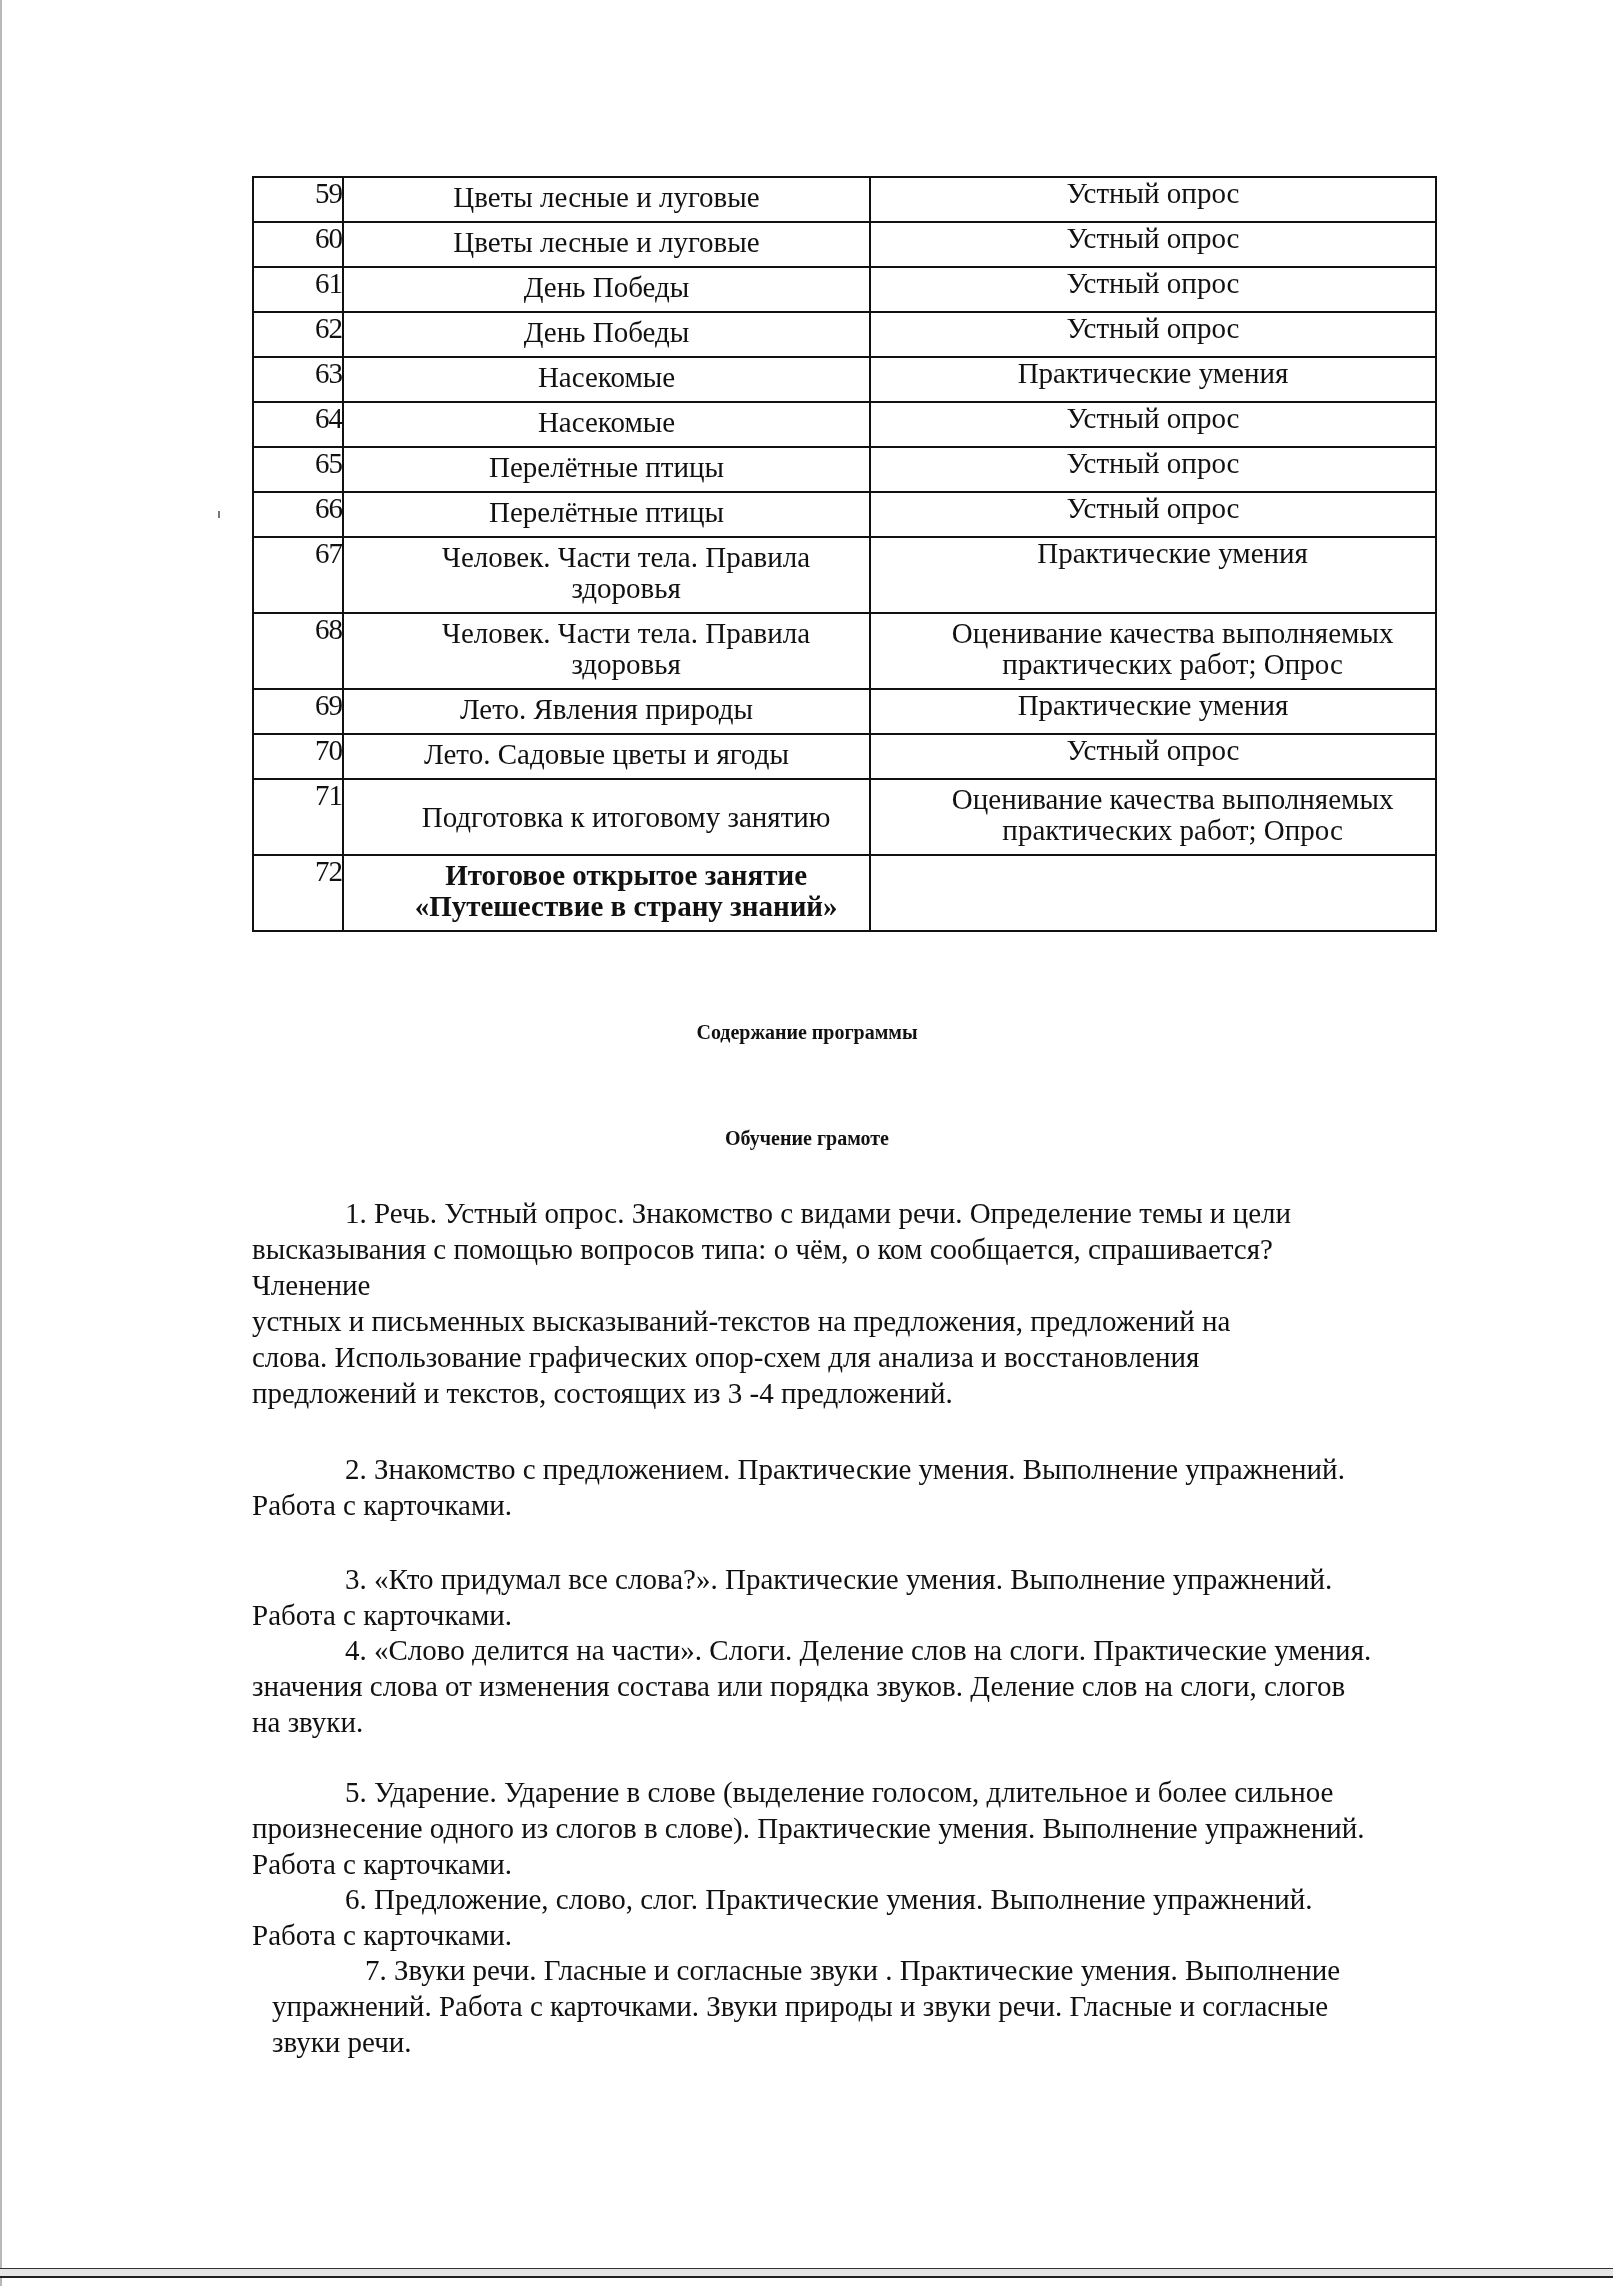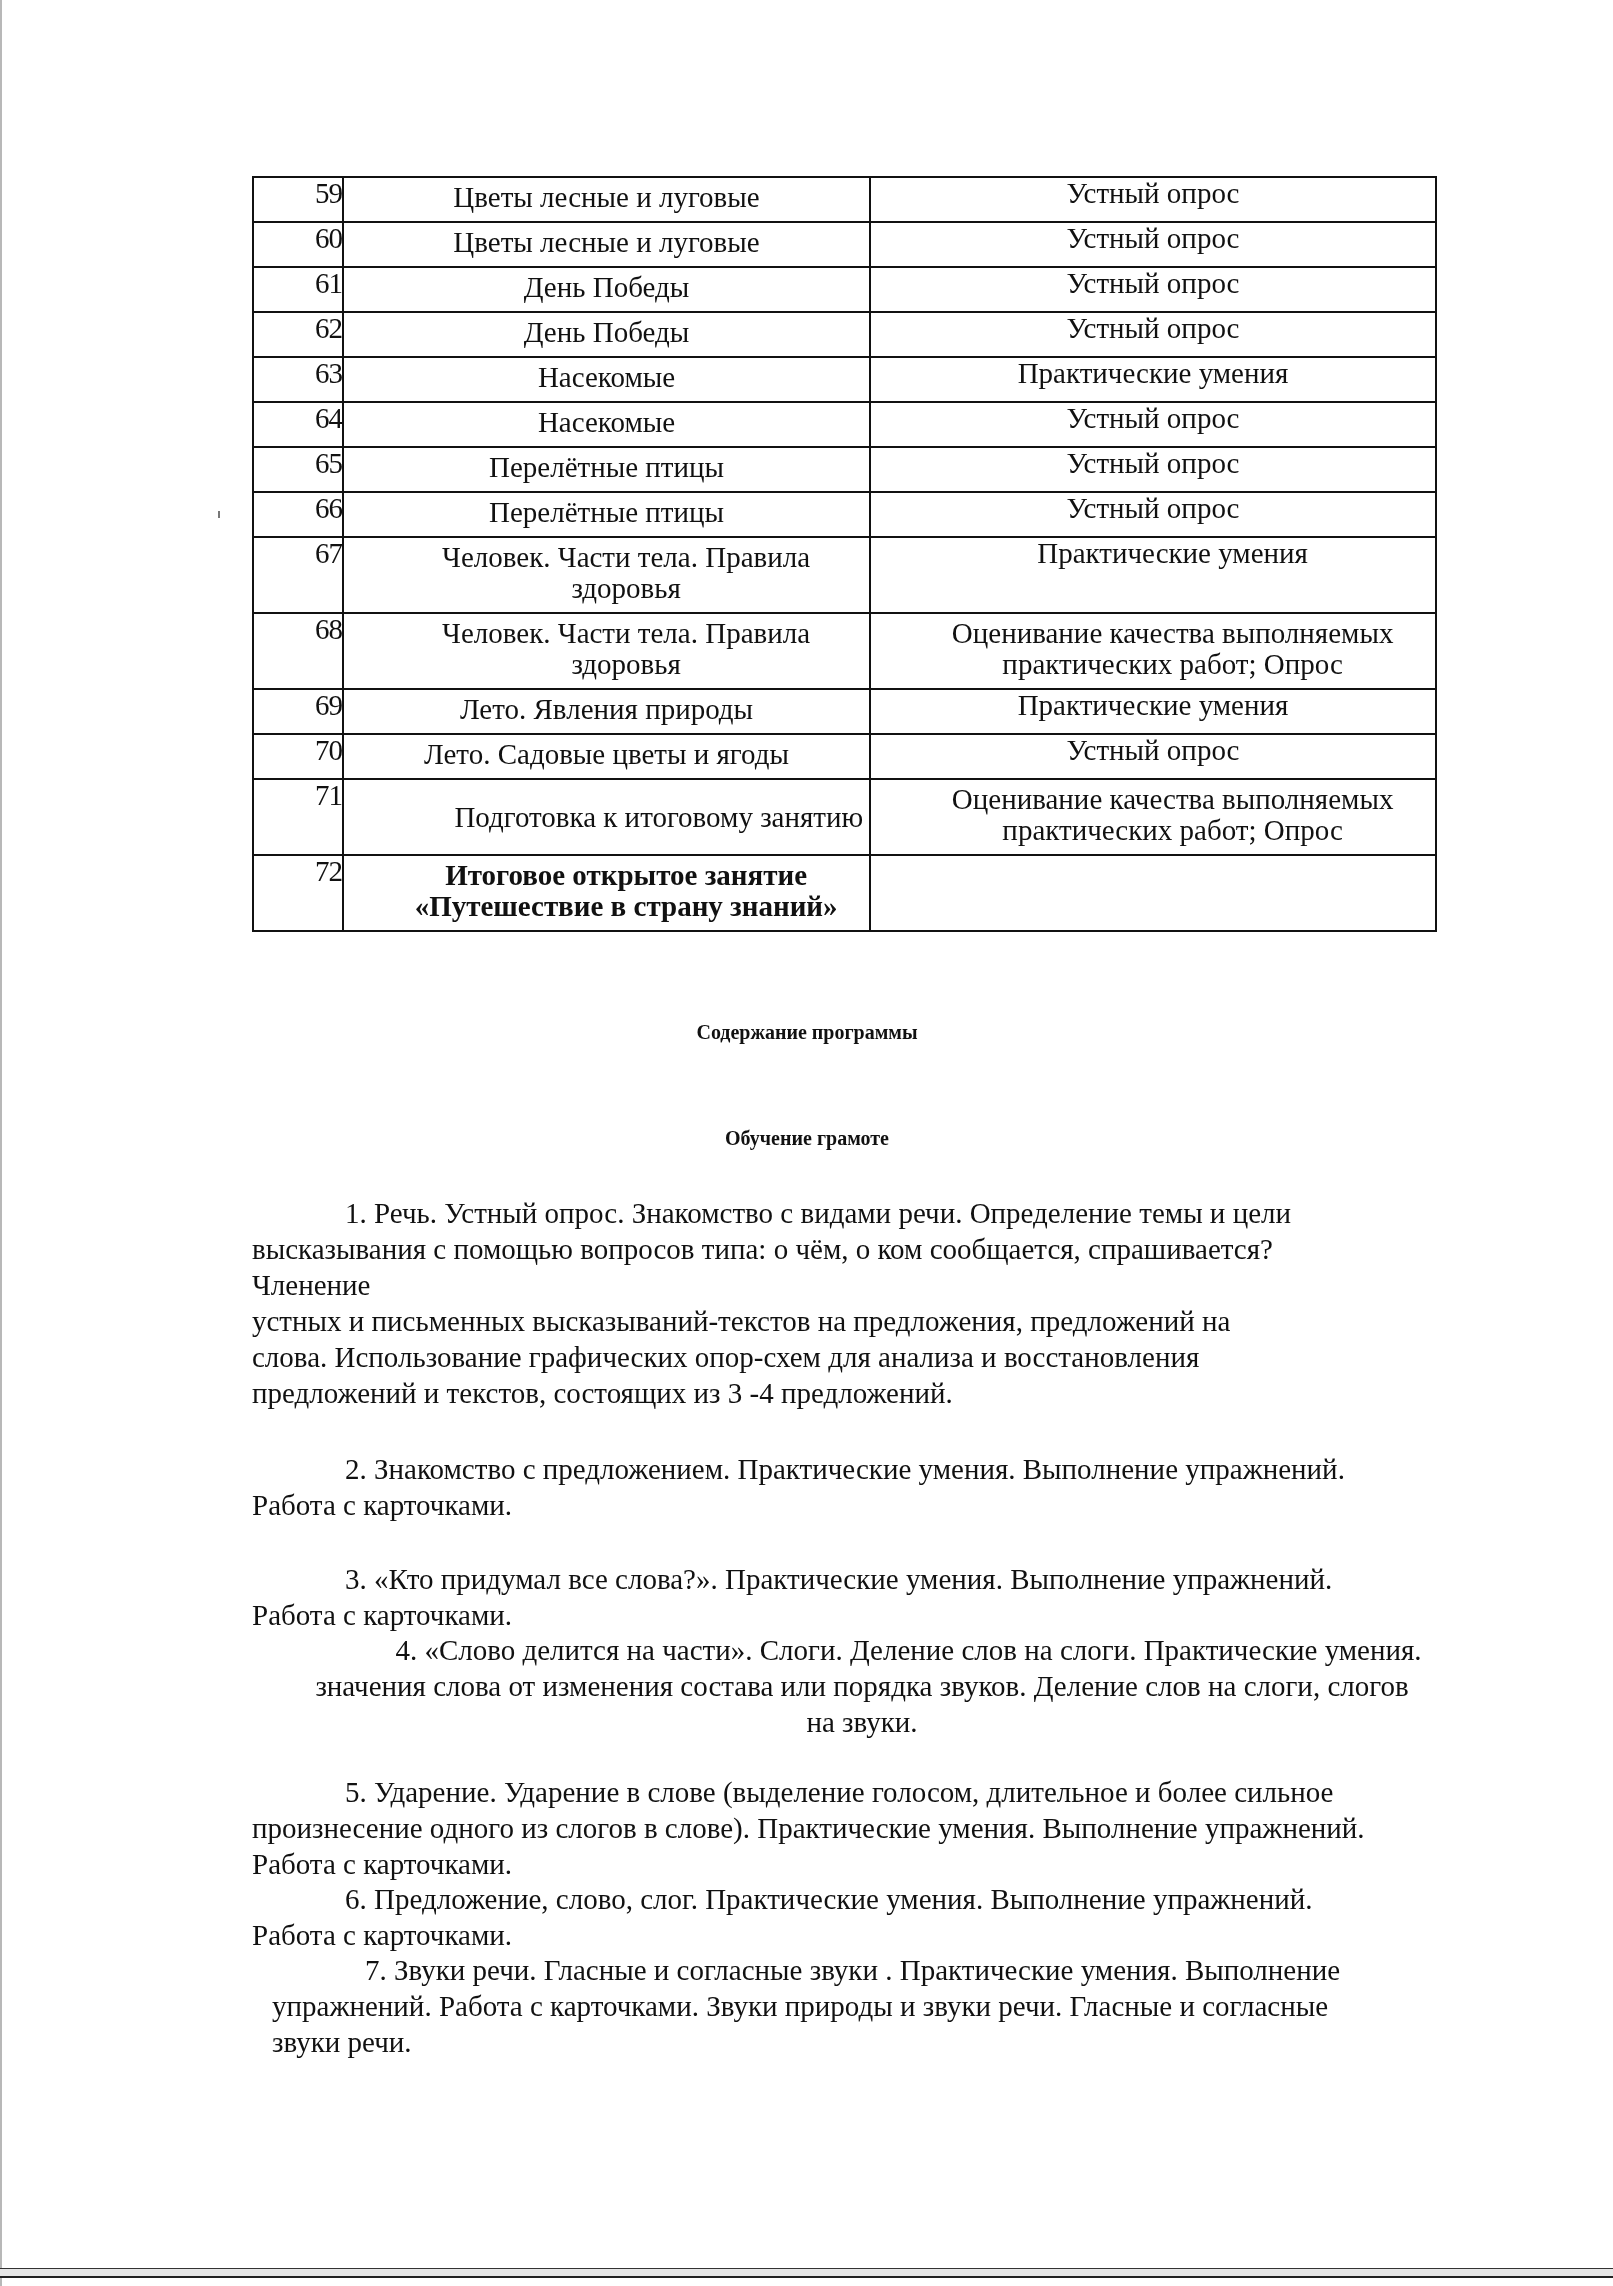--- a/index.html
+++ b/index.html
@@ -24,21 +24,21 @@
   table.plan td {
     border: 2.4px solid #111; padding: 0 5.8px; font-size: 29px; line-height: 31px;
     text-align: center; vertical-align: top;
   }
   table.plan td.num { text-align: right; padding-right: 0; letter-spacing: -1px; }
   table.plan col.c-num { width: 90px; }
   table.plan col.c-topic { width: 527px; }
   table.plan col.c-form { width: 566px; }
   tr.r1 td { height: 43px; border-radius: 17px; }
   tr.r2 td { height: 74px; padding-left: 45px; }
-  tr.r2 td.topic.mid { vertical-align: middle; text-align: right; }
+  tr.r2 td.topic.mid { vertical-align: middle; }
   td.bold { font-weight: bold; }
   td .lbl { display: block; padding-top: 3.8px; }
   td.topic.mid .lbl { padding-top: 13.4px; }
 
   .heading {
     position: absolute; left: 0; width: 1614px; text-align: center;
     font-weight: bold; font-size: 20px;
   }
   .h-content { top: 1021px; }
   .h-literacy { top: 1127px; }
@@ -208,21 +208,21 @@
 <div class="body-text" style="top:1451px;">
   <span style="display:block;padding-left:93px">2. Знакомство с предложением. Практические умения. Выполнение упражнений.</span>
   <span style="display:block">Работа с карточками.</span>
 </div>
 
 <div class="body-text" style="top:1561px;">
   <span style="display:block;padding-left:93px">3. «Кто придумал все слова?». Практические умения. Выполнение упражнений.</span>
   <span style="display:block">Работа с карточками.</span>
 </div>
 
-<div class="body-text" style="top:1632px;text-align:center;">
+<div class="body-text" style="top:1632px;">
   <span style="display:block;padding-left:93px">4. «Слово делится на части».  Слоги. Деление слов на слоги. Практические умения.</span>
   <span style="display:block">значения слова от изменения состава или порядка звуков. Деление слов на слоги, слогов</span>
   <span style="display:block">на звуки.</span>
 </div>
 
 <div class="body-text" style="top:1774px;">
   <span style="display:block;padding-left:93px">5. Ударение. Ударение в слове (выделение голосом, длительное и более сильное</span>
   <span style="display:block">произнесение одного из слогов в слове).   Практические умения. Выполнение упражнений.</span>
   <span style="display:block">Работа с карточками.</span>
 </div>

